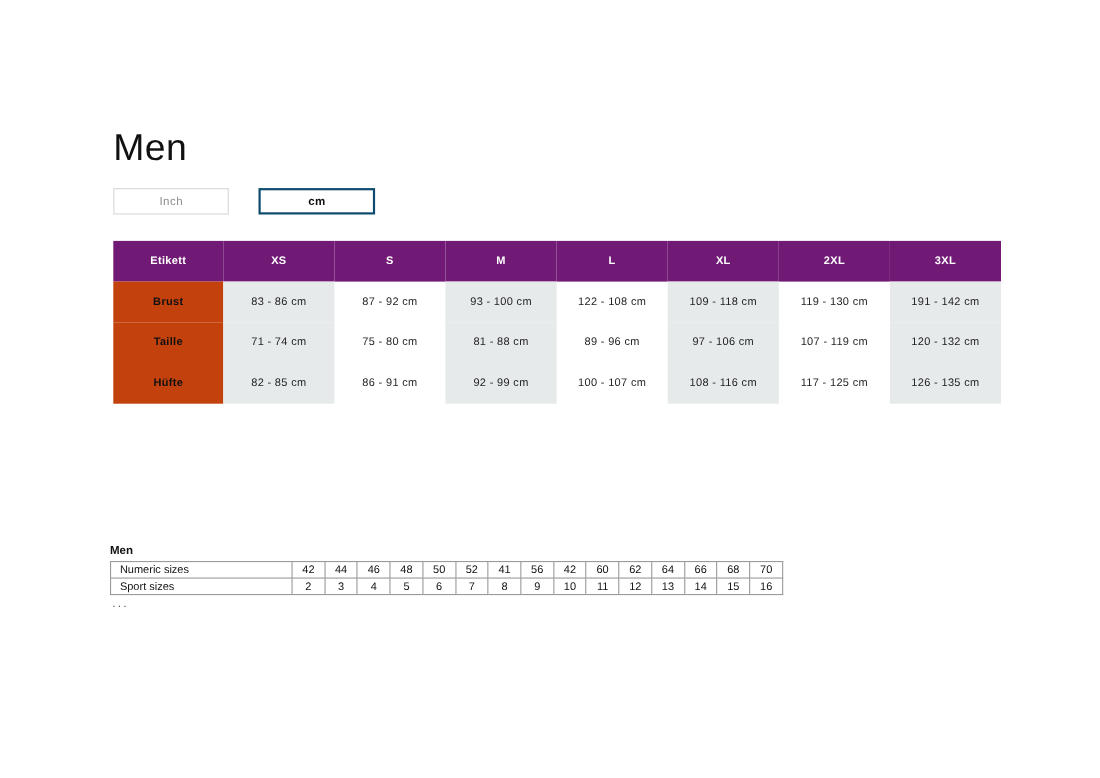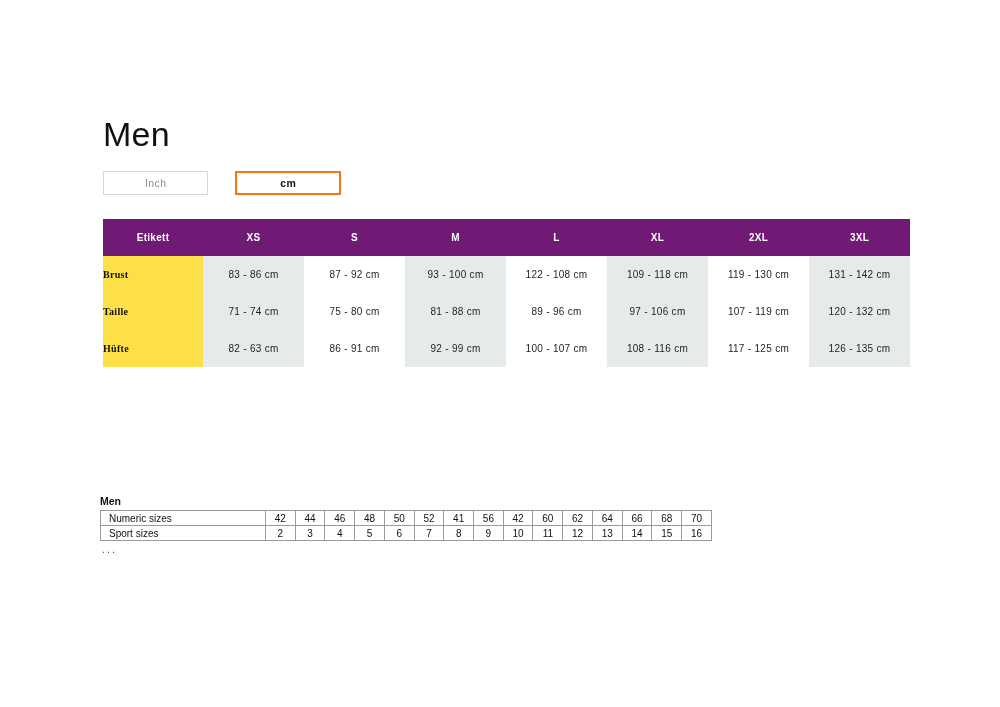--- a/index.html
+++ b/index.html
@@ -48,21 +48,21 @@
     letter-spacing: 0.4px;
     background: #ffffff;
     border: 1px solid #d8d8d8;
     color: #8d8d8d;
     cursor: pointer;
   }
   .unit-tab + .unit-tab {
     border-left: none;
   }
   .unit-tab.active {
-    border: 2px solid #f97316;
+    border: 2px solid #0c4a6e;
     color: #111111;
     font-weight: 700;
     z-index: 2;
     margin-left: -1px;
   }
 
   
   .size-table {
     position: absolute;
     left: 103px;
@@ -84,23 +84,22 @@
     color: #ffffff;
     font-weight: 700;
     height: 37px;
   }
   .size-table thead th.rowhead {
     width: 100px;
   }
   .size-table tbody td.rowhead {
     font-weight: 700;
     color: #111111;
-    background: #fde047;
-    text-align: left;
-    font-family: Liberation Serif, serif;
+    background: #c2410c;
+    text-align: center;
   }
   .size-table tbody td.val {
     color: #1f1f1f;
   }
   
   .size-table tbody td.shade {
     background: #e6eaea;
   }
 
   
@@ -172,35 +171,35 @@
   </thead>
   <tbody>
     <tr>
       <td class="rowhead">Brust</td>
       <td class="val shade">83 - 86 cm</td>
       <td class="val">87 - 92 cm</td>
       <td class="val shade">93 - 100 cm</td>
       <td class="val">122 - 108 cm</td>
       <td class="val shade">109 - 118 cm</td>
       <td class="val">119 - 130 cm</td>
-      <td class="val shade">131 - 142 cm</td>
+      <td class="val shade">191 - 142 cm</td>
     </tr>
     <tr>
       <td class="rowhead">Taille</td>
       <td class="val shade">71 - 74 cm</td>
       <td class="val">75 - 80 cm</td>
       <td class="val shade">81 - 88 cm</td>
       <td class="val">89 - 96 cm</td>
       <td class="val shade">97 - 106 cm</td>
       <td class="val">107 - 119 cm</td>
       <td class="val shade">120 - 132 cm</td>
     </tr>
     <tr>
       <td class="rowhead">Hüfte</td>
-      <td class="val shade">82 - 63 cm</td>
+      <td class="val shade">82 - 85 cm</td>
       <td class="val">86 - 91 cm</td>
       <td class="val shade">92 - 99 cm</td>
       <td class="val">100 - 107 cm</td>
       <td class="val shade">108 - 116 cm</td>
       <td class="val">117 - 125 cm</td>
       <td class="val shade">126 - 135 cm</td>
     </tr>
   </tbody>
 </table>
 

